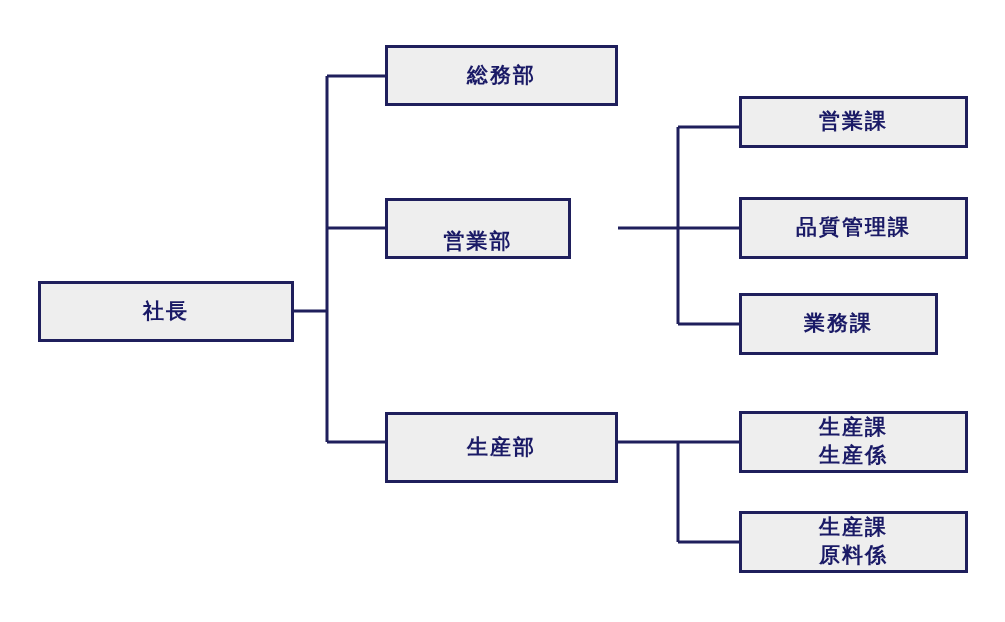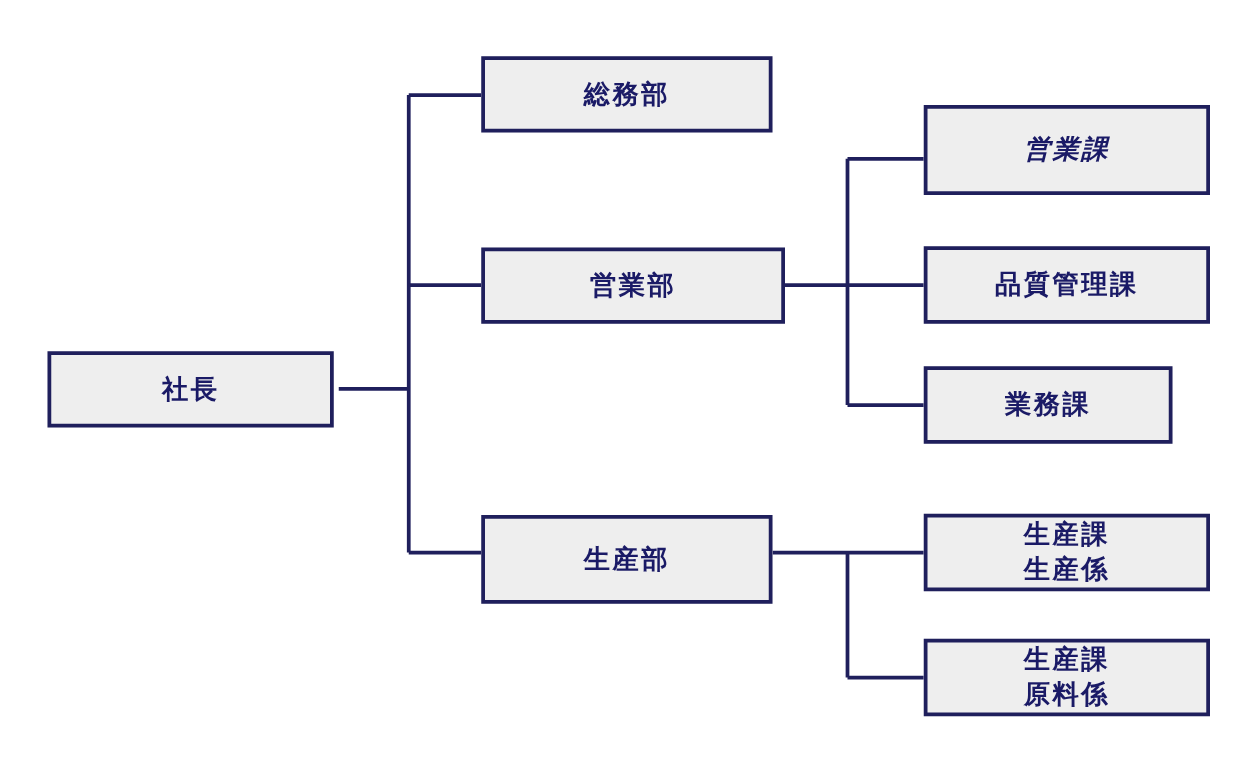--- a/index.html
+++ b/index.html
@@ -74,37 +74,37 @@
       <path d="M678 324 L739 324"></path>
 
       <path d="M618 442 L739 442"></path>
 
       <path d="M678 442 L678 542"></path>
 
       <path d="M678 542 L739 542"></path>
     </g>
   </svg>
 
-  <div class="node" style="left:38px; top:281px; width:229px; height:61px;">
+  <div class="node" style="left:38px; top:281px; width:256px; height:61px;">
     <span class="label-line">社長</span>
   </div>
 
   <div class="node" style="left:385px; top:45px; width:233px; height:61px;">
     <span class="label-line">総務部</span>
   </div>
 
-  <div class="node" style="left:385px; top:198px; width:243px; height:61px;">
+  <div class="node" style="left:385px; top:198px; width:186px; height:61px;align-items:flex-end;">
     <span class="label-line">営業部</span>
   </div>
 
   <div class="node" style="left:385px; top:412px; width:233px; height:71px;">
     <span class="label-line">生産部</span>
   </div>
 
-  <div class="node" style="left:739px; top:84px; width:229px; height:72px;font-style:italic;">
+  <div class="node" style="left:739px; top:96px; width:229px; height:52px;">
     <span class="label-line">営業課</span>
   </div>
 
   <div class="node" style="left:739px; top:197px; width:229px; height:62px;">
     <span class="label-line">品質管理課</span>
   </div>
 
   <div class="node" style="left:739px; top:293px; width:199px; height:62px;">
     <span class="label-line">業務課</span>
   </div>

